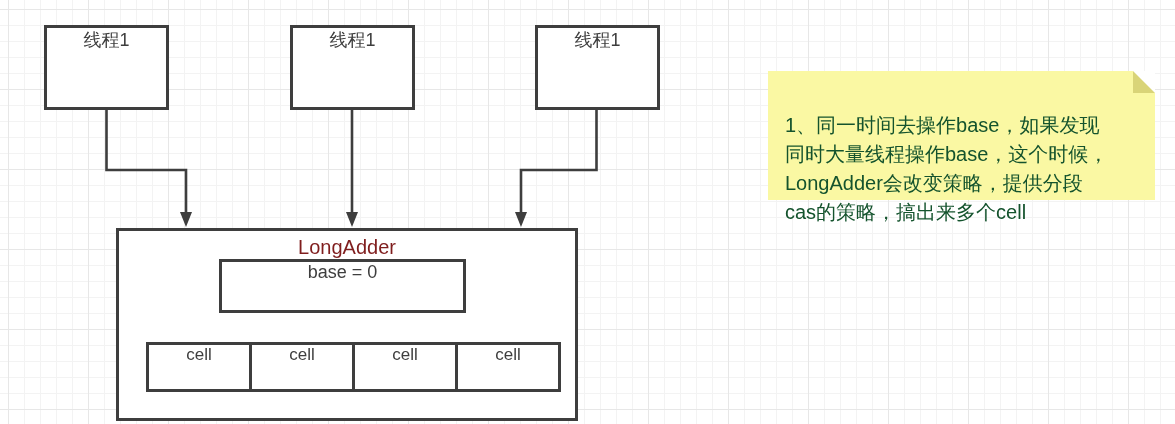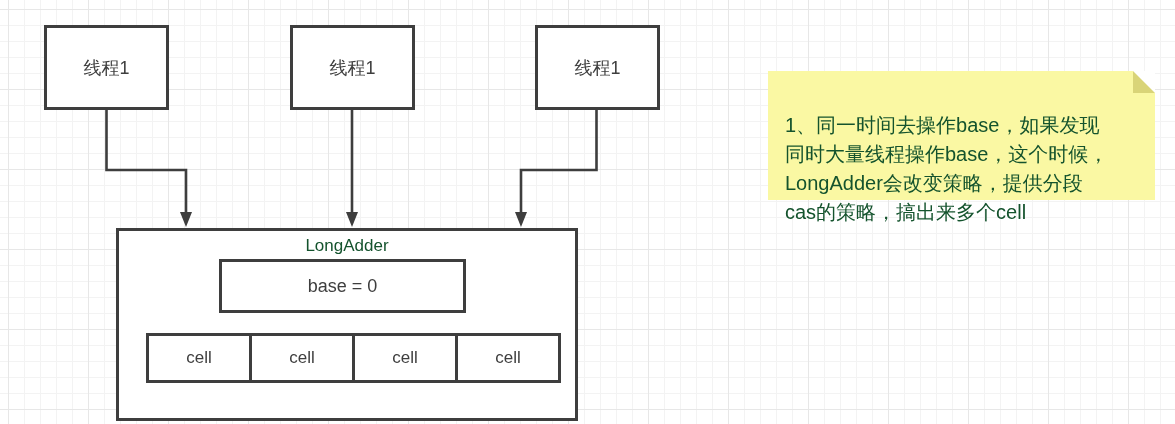--- a/index.html
+++ b/index.html
@@ -19,49 +19,48 @@
     background-size: 80px 80px, 80px 80px, 16px 16px, 16px 16px;
     background-position: 8px 9px, 8px 9px, 8px 9px, 8px 9px;
   }
 
   .shape {
     position: absolute;
     background: #ffffff;
     border: 3px solid #3e3e3e;
     color: #3e3e3e;
     display: flex;
-    align-items: center;
     justify-content: center;
     font-size: 18px;
   }
 
   .thread-box { width: 125px; height: 85px; top: 25px; }
   .thread-box.t1 { left: 44px; }
   .thread-box.t2 { left: 290px; }
   .thread-box.t3 { left: 535px; }
 
   .longadder-box {
     left: 116px; top: 228px;
     width: 462px; height: 193px;
     display: block;
   }
   .longadder-title {
     width: 100%;
     text-align: center;
     padding-top: 5px;
-    font-size: 17px;
-    color: #14532d;
+    font-size: 20px;
+    color: #7f1d1d;
   }
   .base-box {
     left: 100px; top: 28px;
     width: 247px; height: 54px;
   }
   .cell-row {
     position: absolute;
-    left: 27px; top: 102px;
+    left: 27px; top: 111px;
     display: flex;
     border-radius: 18px;
   }
   .cell-box {
     position: relative;
     width: 106px; height: 50px;
     font-size: 17px;
   }
   .cell-box + .cell-box { margin-left: -3px; }
 

